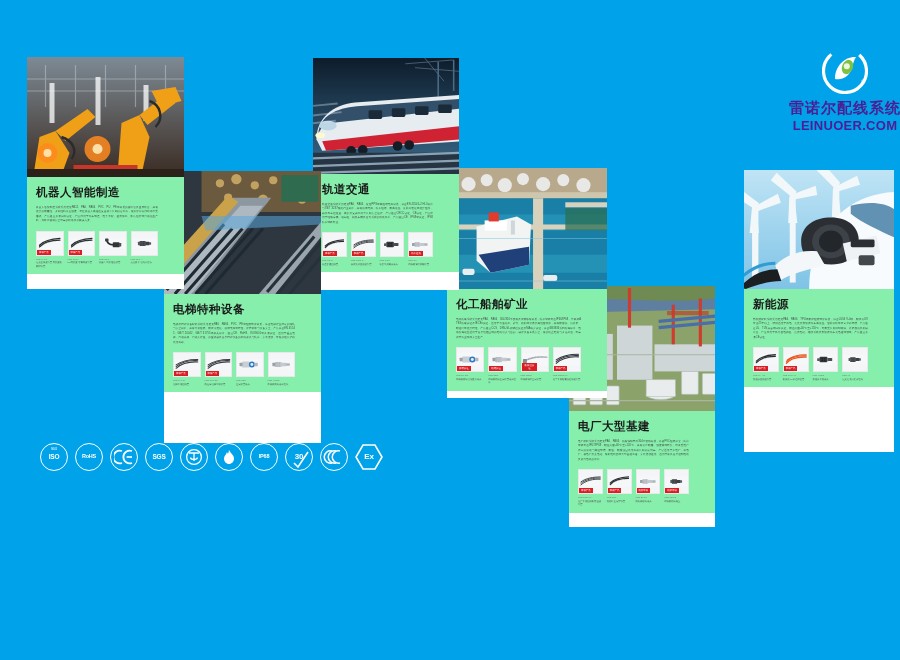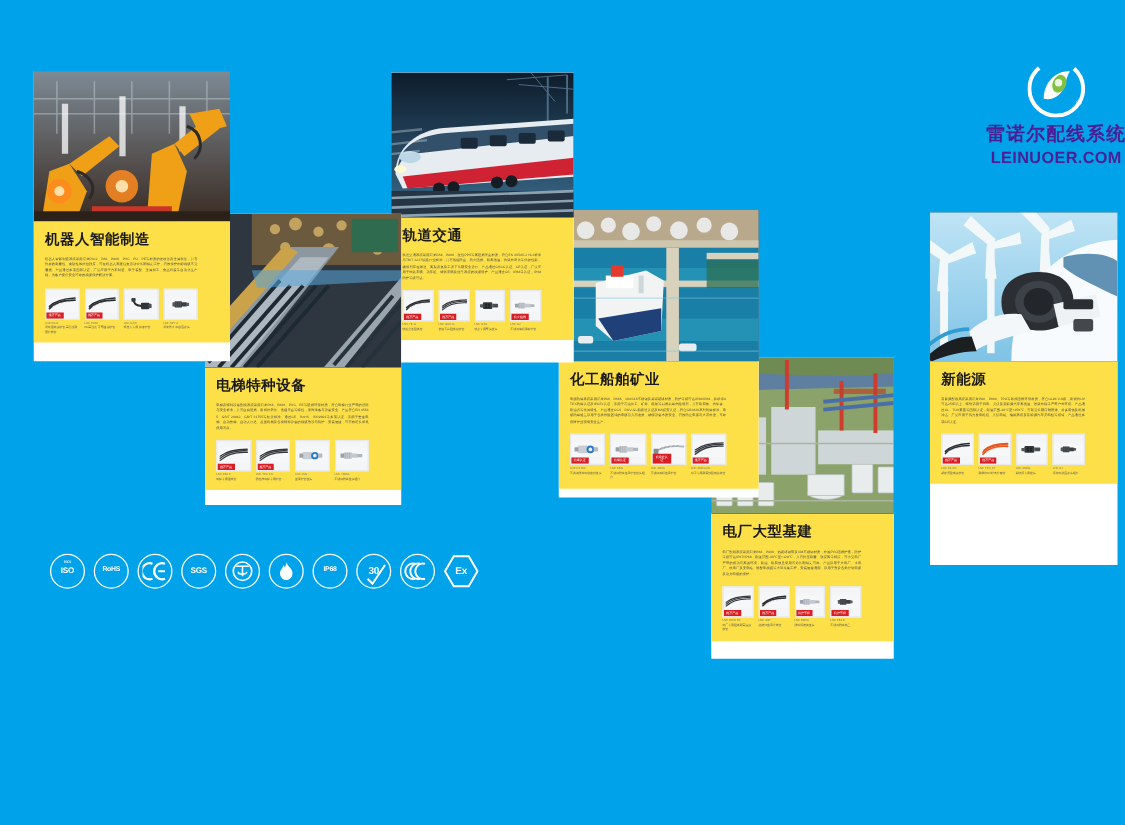--- a/index.html
+++ b/index.html
@@ -69,21 +69,21 @@
     overflow: hidden;
   }
   .card-photo {
     position: relative;
     width: 100%;
     overflow: hidden;
     background: #2b3a46;
   }
   .card-body {
     padding: 9px 26px 6px 9px;
-    background: #fde047;
+    background: #86efac;
   }
   .card-title {
     font-size: 11.5px;
     font-weight: bold;
     color: #1a1a1a;
     letter-spacing: .5px;
     line-height: 1.2;
     margin-bottom: 6px;
     white-space: nowrap;
   }
@@ -328,21 +328,21 @@
                 </svg></div>
               <div class="thumb-cap">
                 <div class="thumb-code">LNE-NPT-A</div>
                 <div>尼龙防水
 电缆固定头</div>
               </div>
             </div>
           </div>
         </div>
       </div>
-      <div class="card" style="left: 164px; top: 171px; width: 157px; height: 233px; z-index: 5;">
+      <div class="card" style="left: 164px; top: 171px; width: 157px; height: 272px; z-index: 5;">
         <div class="card-photo" style="height: 123px;"><svg width="157" height="123" viewBox="0 0 160 120" preserveAspectRatio="xMidYMid slice">
       <rect width="160" height="120" fill="#2e3740"></rect>
       <g>
               <rect x="40" y="0" width="120" height="40" fill="#6b5a3d"></rect>
         <g fill="#d7b46a" opacity=".8">
                 <circle cx="58" cy="12" r="4"></circle>
                 <circle cx="74" cy="8" r="5"></circle>
                 <circle cx="92" cy="14" r="4"></circle>
                 <circle cx="110" cy="9" r="4"></circle>
                 <circle cx="128" cy="15" r="5"></circle>

